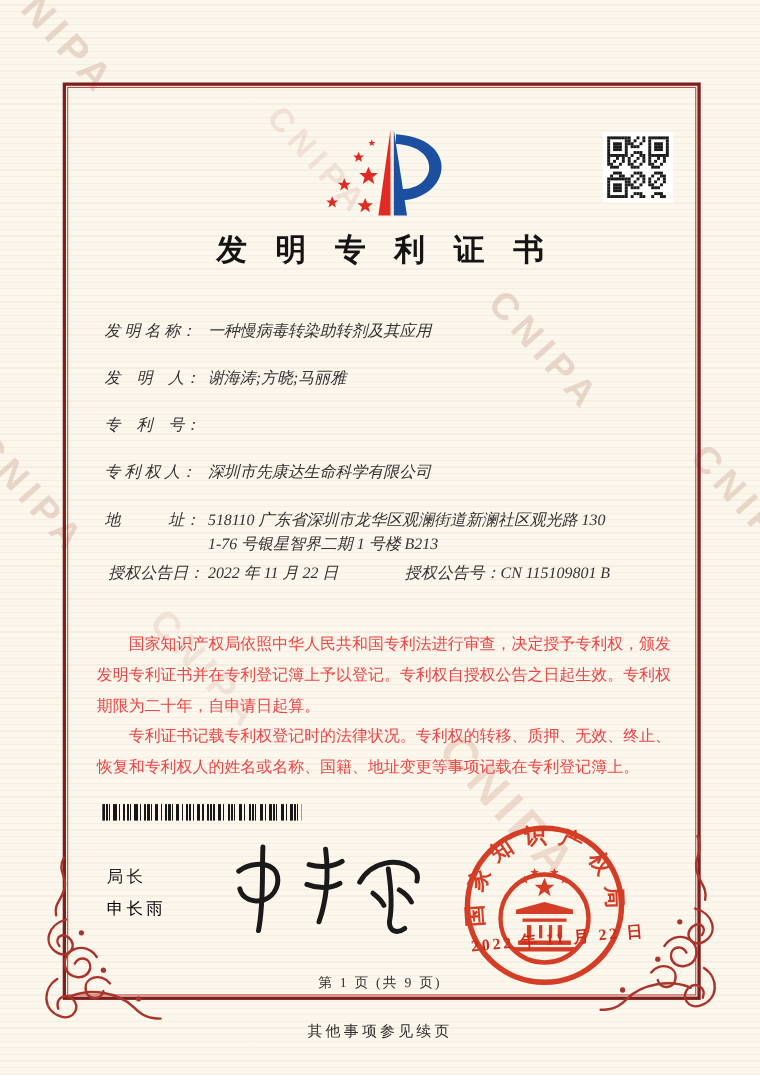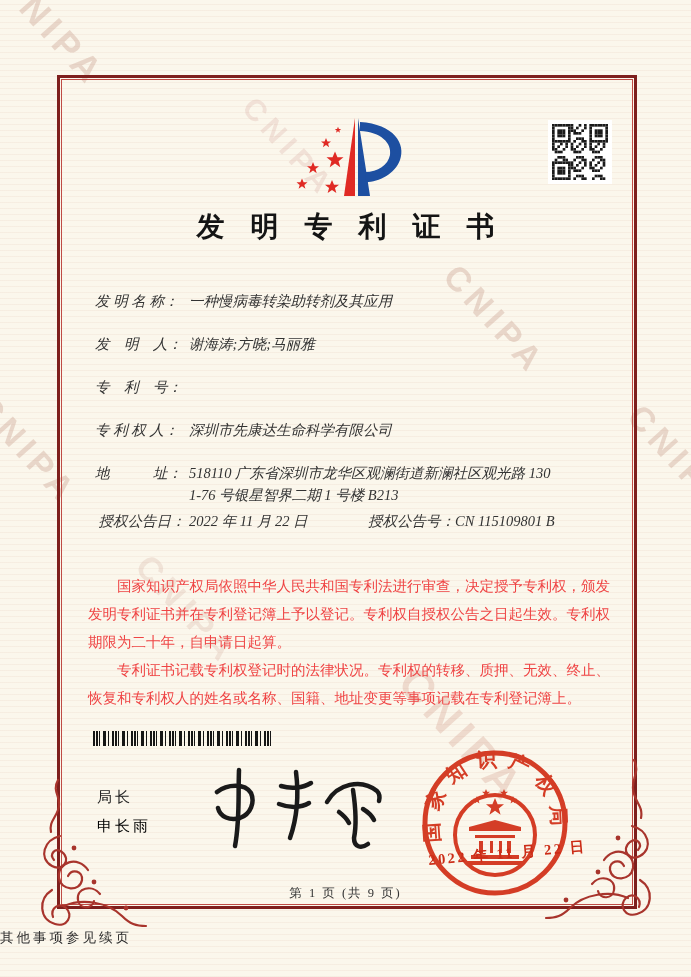--- a/index.html
+++ b/index.html
@@ -38,21 +38,21 @@
         transparent 5px 6px,#161616 6px 7px,transparent 7px 10px,#161616 10px 13px,transparent 13px 15px,
         #161616 15px 16px,transparent 16px 19px);}
   .signer-title{position:absolute;left:97px;top:788px;font-size:15px;letter-spacing:3px;color:#222;z-index:3;}
   .signer-name{position:absolute;left:97px;top:817px;font-size:15px;letter-spacing:3px;color:#000000;z-index:3;}
   .signature{position:absolute;left:203px;top:762px;z-index:4;}
   .seal{position:absolute;left:419px;top:747px;z-index:4;opacity:0.93;}
   .seal-date{position:absolute;left:428px;top:844px;font-size:14.5px;font-weight:bold;color:#cc2c17;
         letter-spacing:2.5px;transform:rotate(-5deg);z-index:5;white-space:nowrap;}
   .page-no{position:absolute;left:0;right:0;top:885px;text-align:center;font-size:12.5px;letter-spacing:2px;
         color:#333;z-index:3;}
-  .foot-note{position:absolute;left:0;right:0;top:929px;font-size:13.5px;letter-spacing:3px;
+  .foot-note{position:absolute;left:0;right:0;top:929px;text-align:center;font-size:13.5px;letter-spacing:3px;
         color:#2e2e2e;z-index:3;}
   .ornament{position:absolute;z-index:4;}
   .orn-left{left:30px;top:778px;}
   .orn-right{left:512px;top:758px;}
 </style>
 </head>
 <body>
 
 <div class="page">
 

